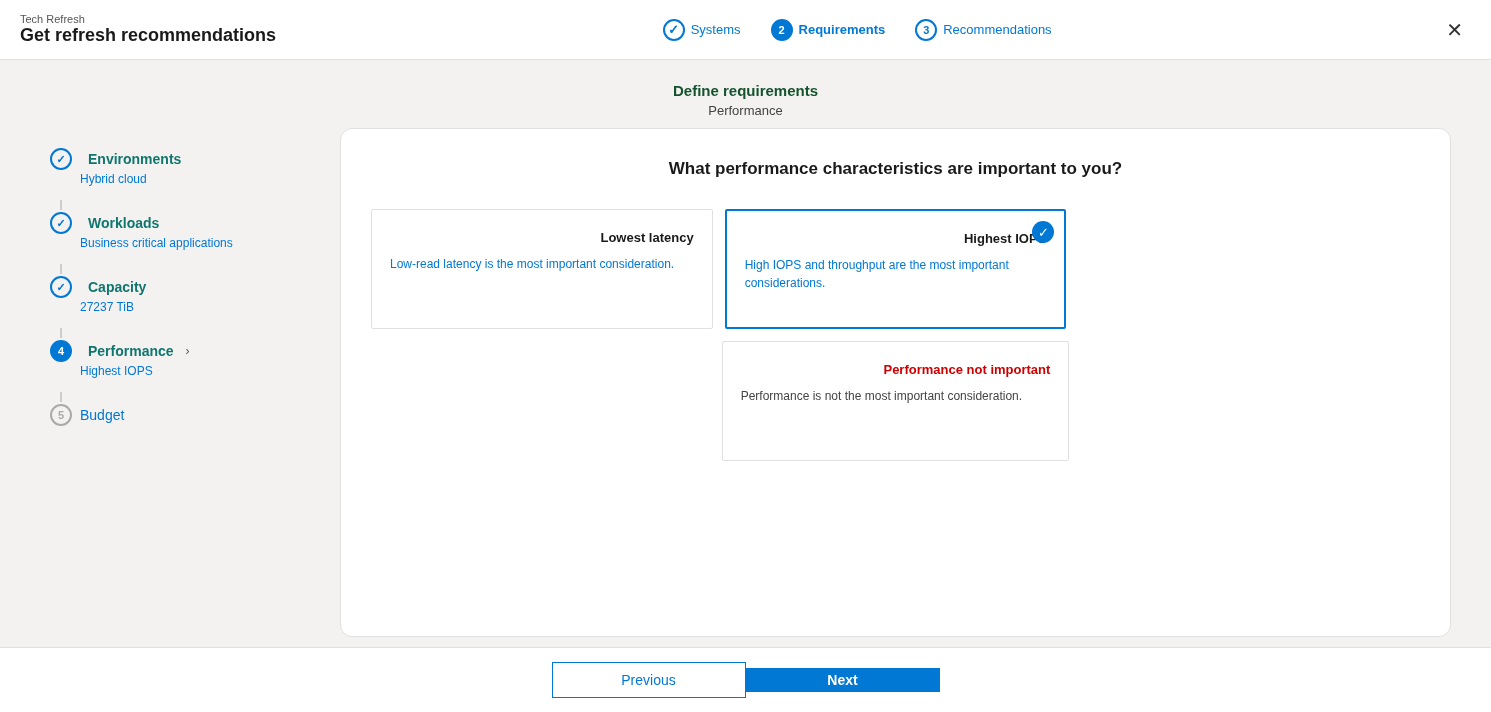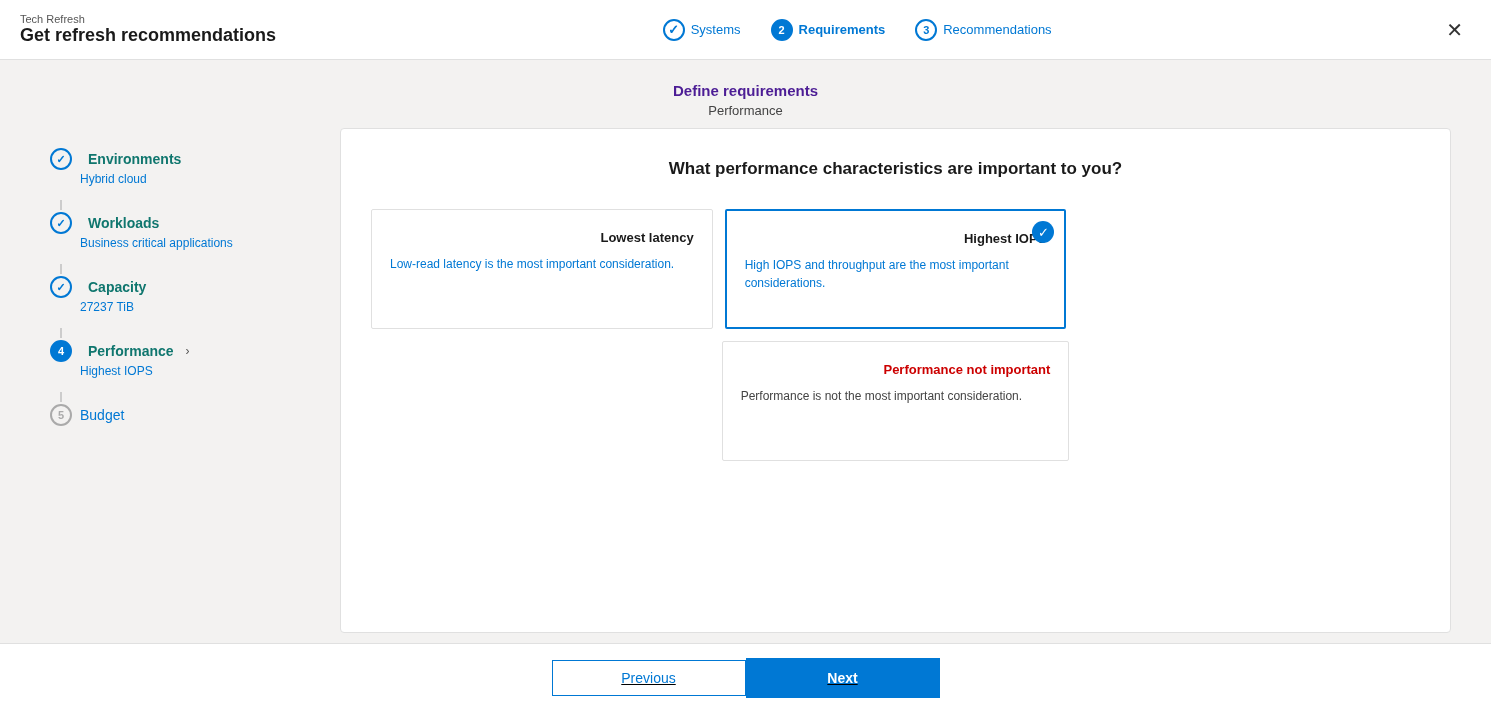--- a/index.html
+++ b/index.html
@@ -88,21 +88,21 @@
     }
 
     
     .page-heading {
       text-align: center;
       padding: 22px 0 10px;
     }
     .page-heading-title {
       font-size: 15px;
       font-weight: 700;
-      color: #4c1d95;
+      color: #14532d;
       margin-bottom: 4px;
     }
     .page-heading-sub {
       font-size: 13px;
       color: #444;
     }
 
     
     .body-row {
       flex: 1;
@@ -198,21 +198,21 @@
     .sidebar-budget-label {
       font-size: 14px;
       color: #0078d4;
     }
 
     
     .content-panel {
       flex: 1;
       background: #fff;
       border: 1px solid #e0e0e0;
-      border-radius: 4px;
+      border-radius: 12px;
       padding: 30px 30px 20px 30px;
       overflow-y: auto;
     }
     .content-question {
       font-size: 17px;
       font-weight: 600;
       color: #1a1a1a;
       text-align: center;
       margin-bottom: 30px;
     }
@@ -280,36 +280,35 @@
     
     .footer {
       background: #fff;
       border-top: 1px solid #e0e0e0;
       padding: 14px 20px;
       display: flex;
       align-items: center;
       justify-content: center;
       gap: 0;
       min-height: 60px;
-      text-decoration: underline;
     }
     .btn-previous {
       width: 194px;
       height: 36px;
       border: 1px solid #0078d4;
       background: #fff;
       color: #0078d4;
       font-size: 14px;
       font-weight: 400;
       cursor: pointer;
       border-radius: 0;
     }
     .btn-next {
       width: 194px;
-      height: 40px;
+      height: 24px;
       border: none;
       background: #0078d4;
       color: #fff;
       font-size: 14px;
       font-weight: 600;
       cursor: pointer;
       border-radius: 0;
     }
   </style>
 </head>

